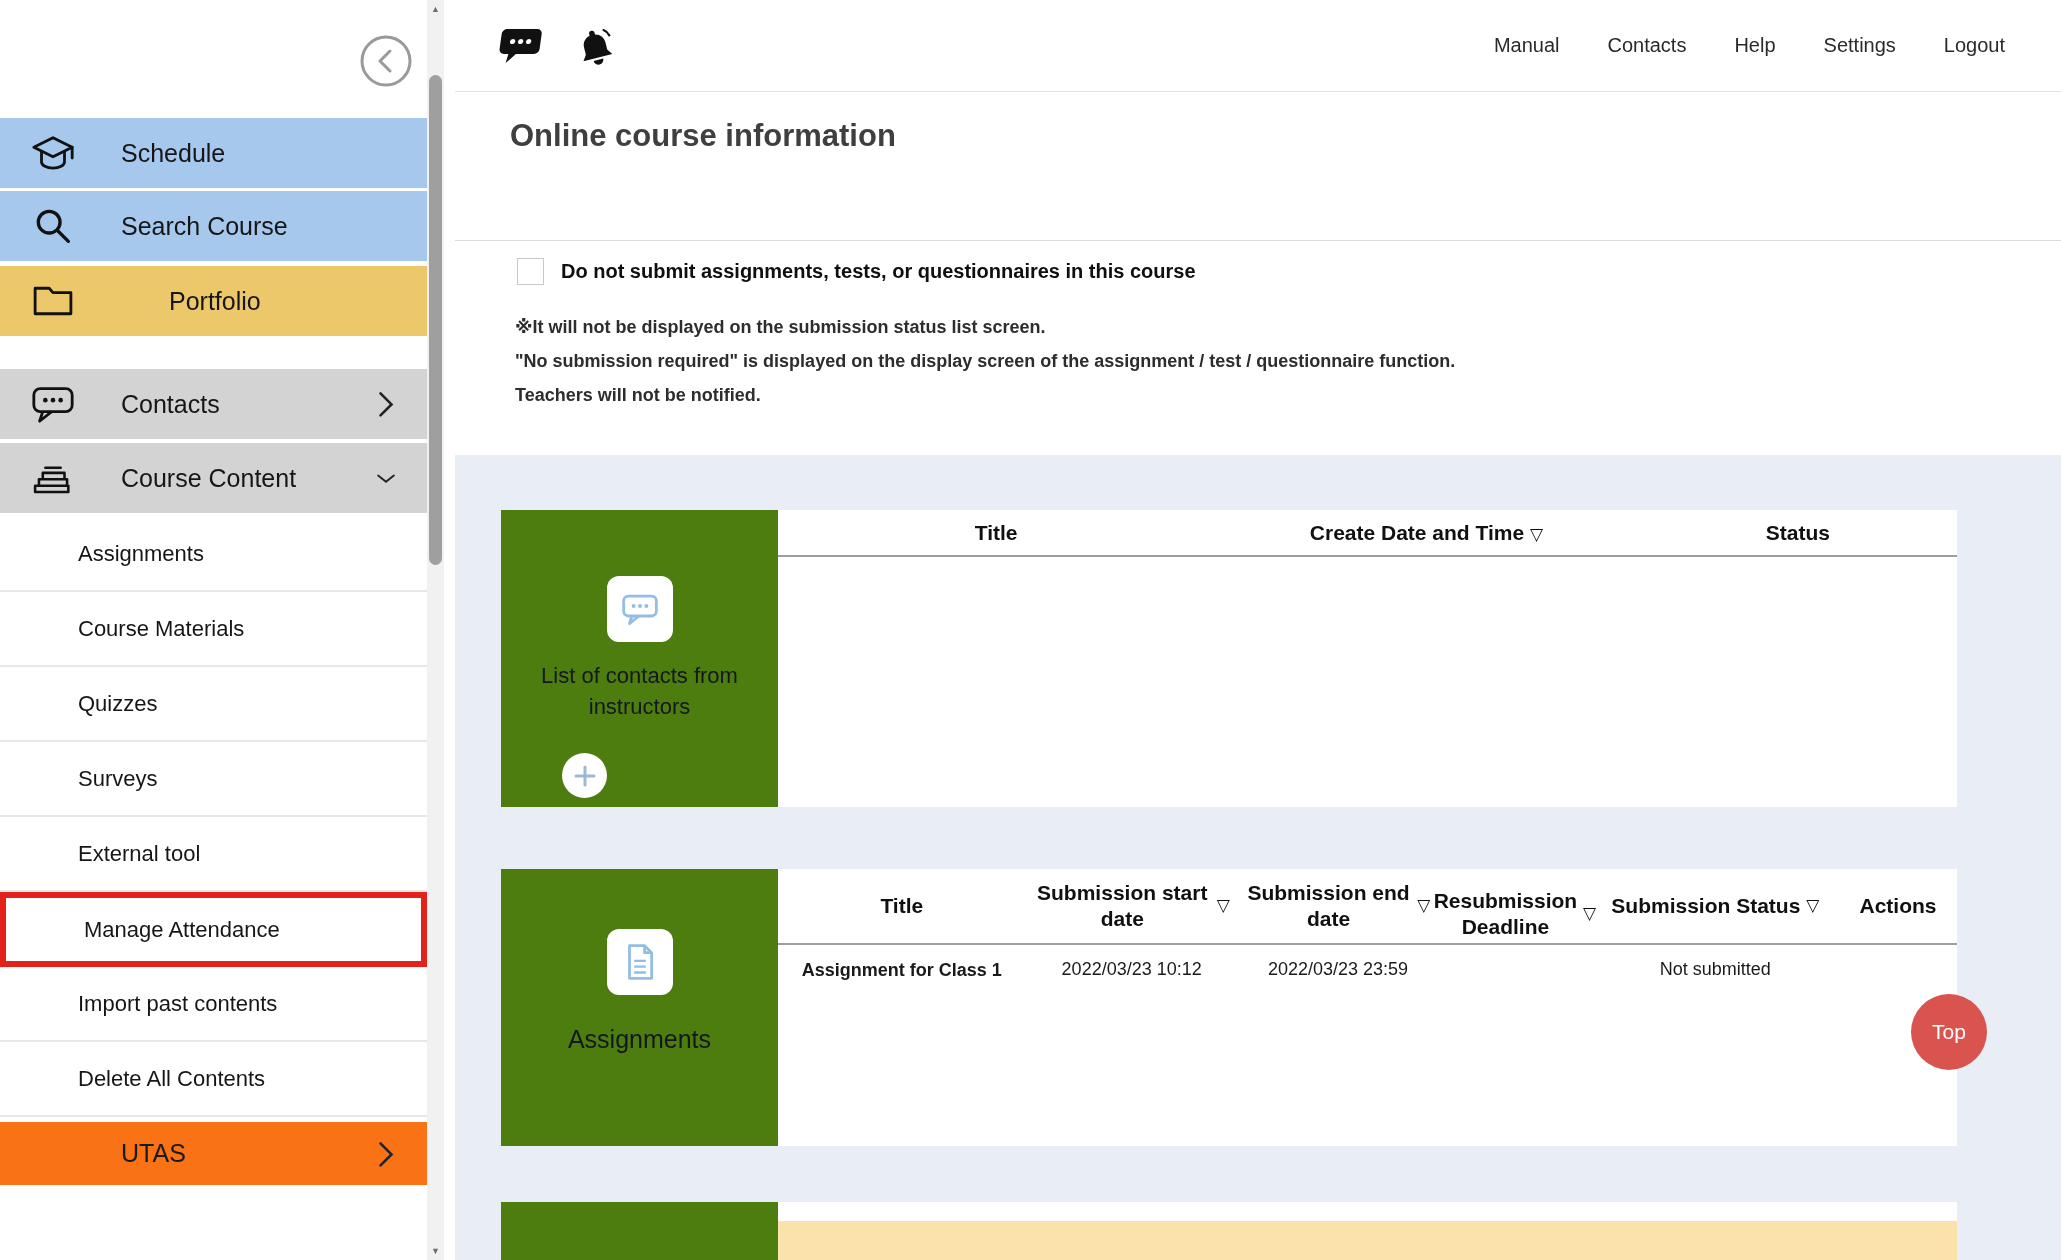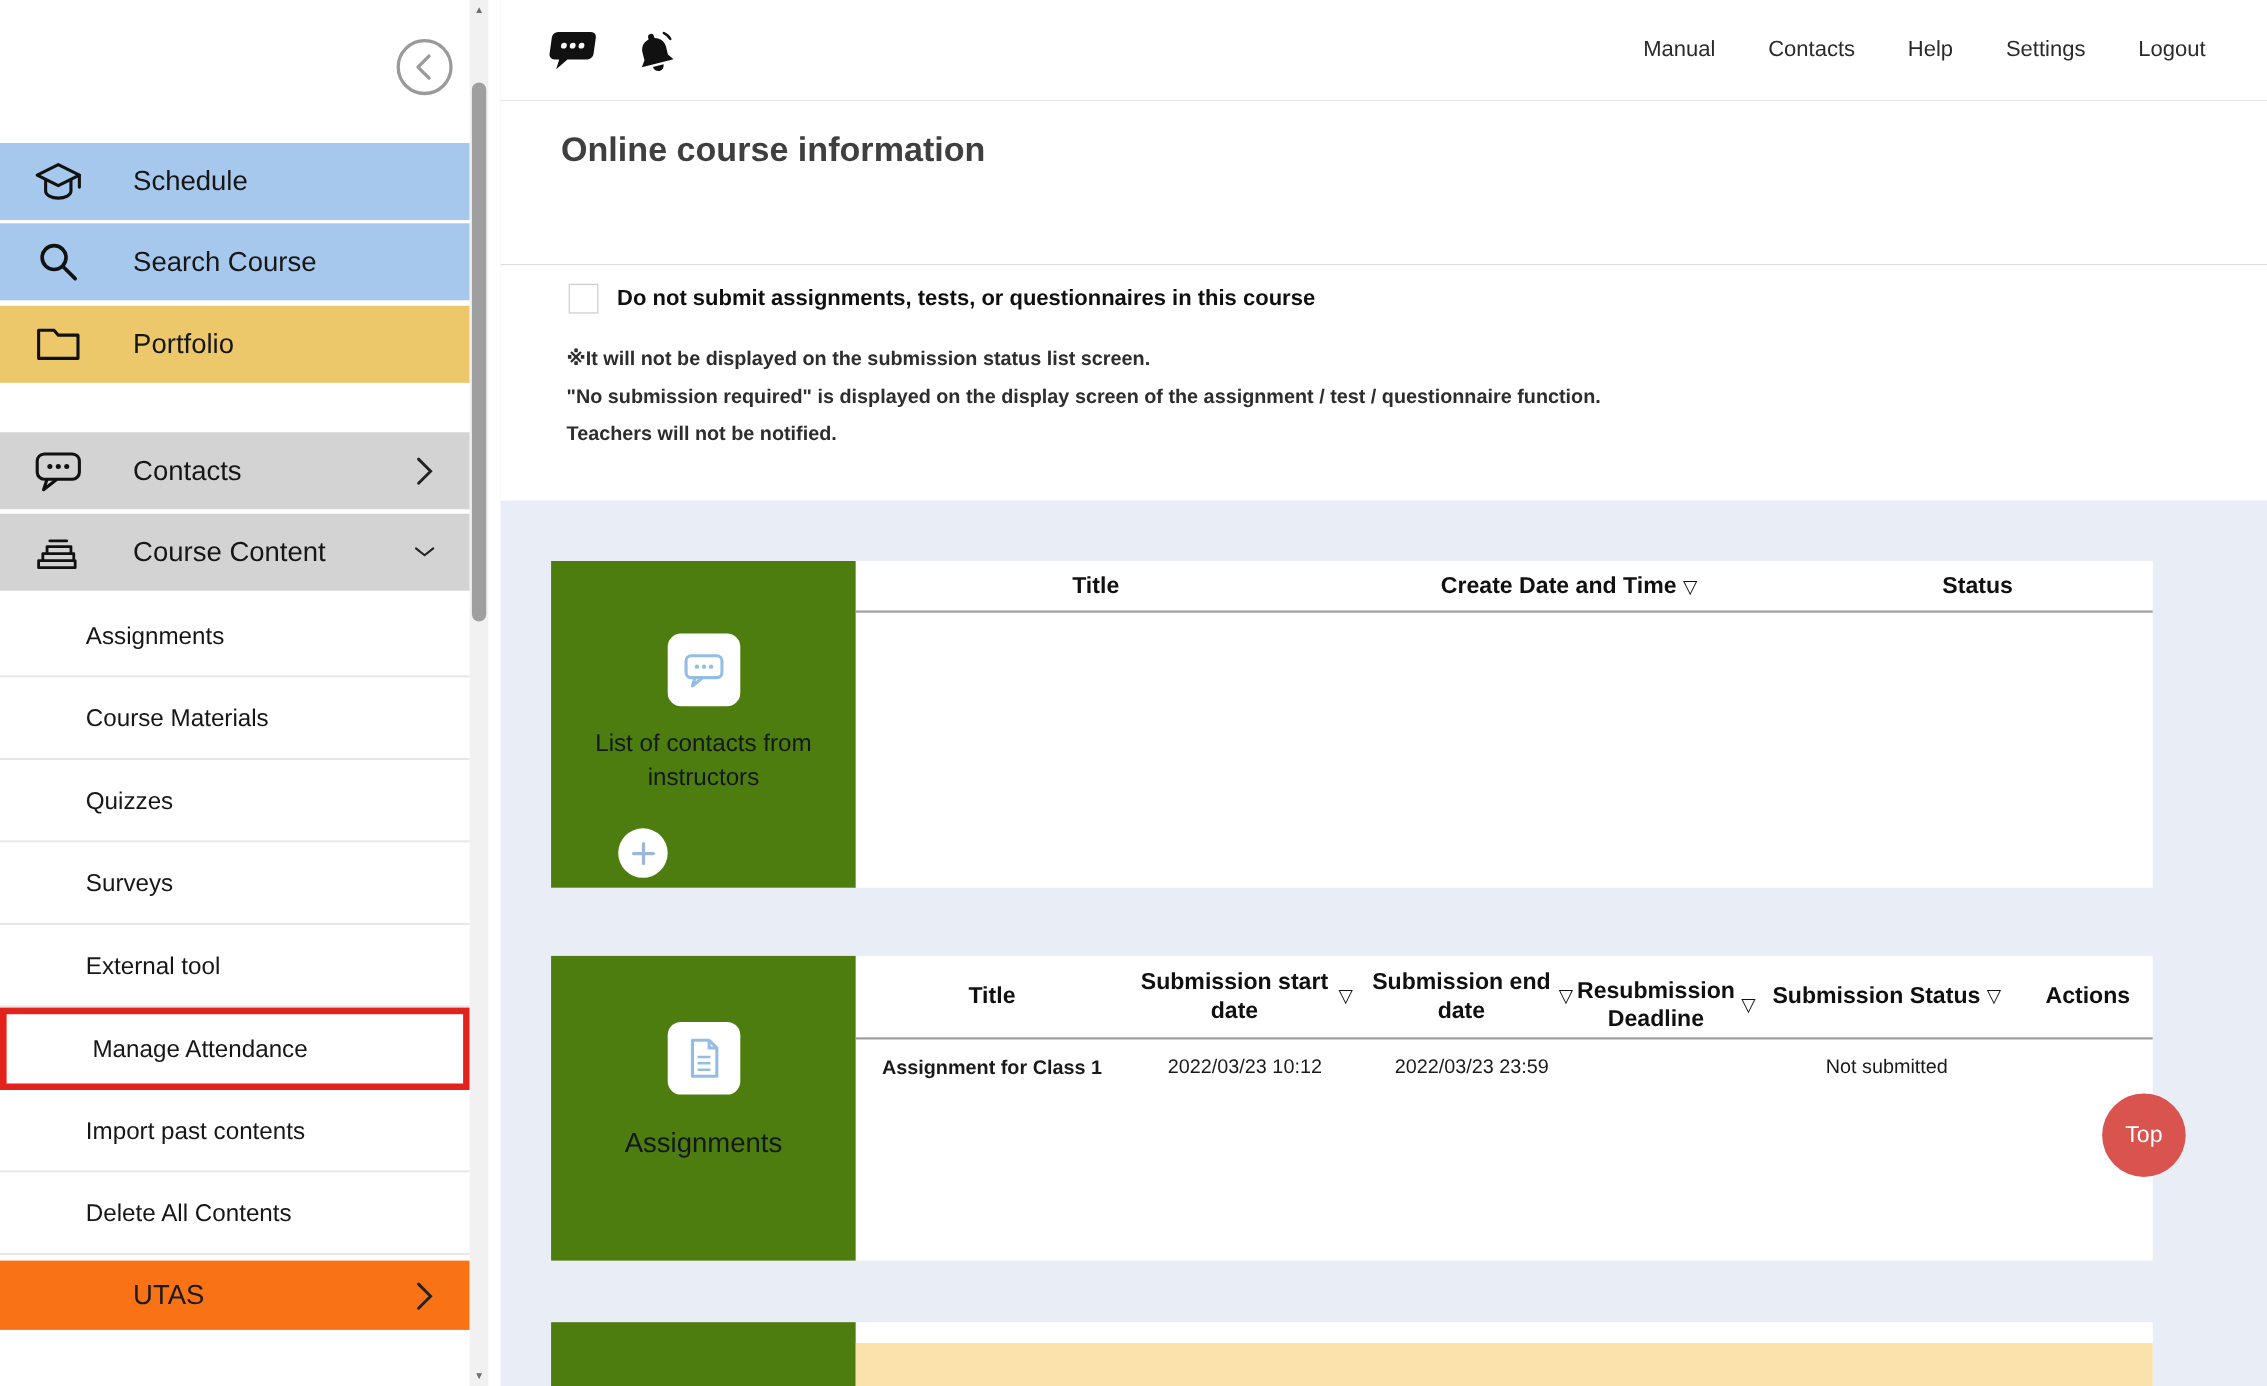--- a/index.html
+++ b/index.html
@@ -6,27 +6,27 @@
   html,body { width:2061px; height:1260px; }
   body {
     position:relative; overflow:hidden; background:#ffffff;
     font-family:"Liberation Sans","DejaVu Sans",sans-serif; color:#1a1a1a;
   }
 
   
   .sidebar { position:absolute; left:0; top:0; width:427px; height:1260px; background:#fff; }
   .sb-header { height:118px; position:relative; }
   .back-btn { position:absolute; right:14px; top:34px; width:54px; height:54px; cursor:pointer; }
-  .menu-item { height:70px; display:flex; align-items:center; padding:0 30px; font-size:25px; color:#161616;margin-top:12px; }
+  .menu-item { height:70px; display:flex; align-items:center; padding:0 30px; font-size:25px; color:#161616; }
   .menu-item .mi-icon { width:46px; height:46px; margin-right:45px; flex:none; }
   .menu-item .chevron { margin-left:auto; width:22px; height:30px; }
   .blue { background:#a6c8ec; }
   .yellow { background:#ecc86a; }
   .grayitem { background:#d3d3d3; }
-  .mt3 { margin-top:3px; } .mt4 { margin-top:4px; } .mt5 { margin-top:5px; }
+  .mt3 { margin-top:3px; } .mt4 { margin-top:4px; } .mt5 { margin-top:5px;gap:48px; }
   .spacer33 { height:33px; }
   .sub-item { height:75px; display:flex; align-items:center; padding-left:78px;
               font-size:22px; color:#161616; background:#fff; border-bottom:2px solid #e7e7e7; }
   .sub-item.highlight { border:6px solid #e3231b; }
   .utas-item { height:63px; background:#f97316; display:flex; align-items:center;
                padding:0 30px 0 121px; font-size:25px; }
   .utas-item .chevron { margin-left:auto; width:22px; height:30px; }
 
   
   .sb-scroll { position:absolute; left:427px; top:0; width:17px; height:1260px; background:#f1f1f1; }

